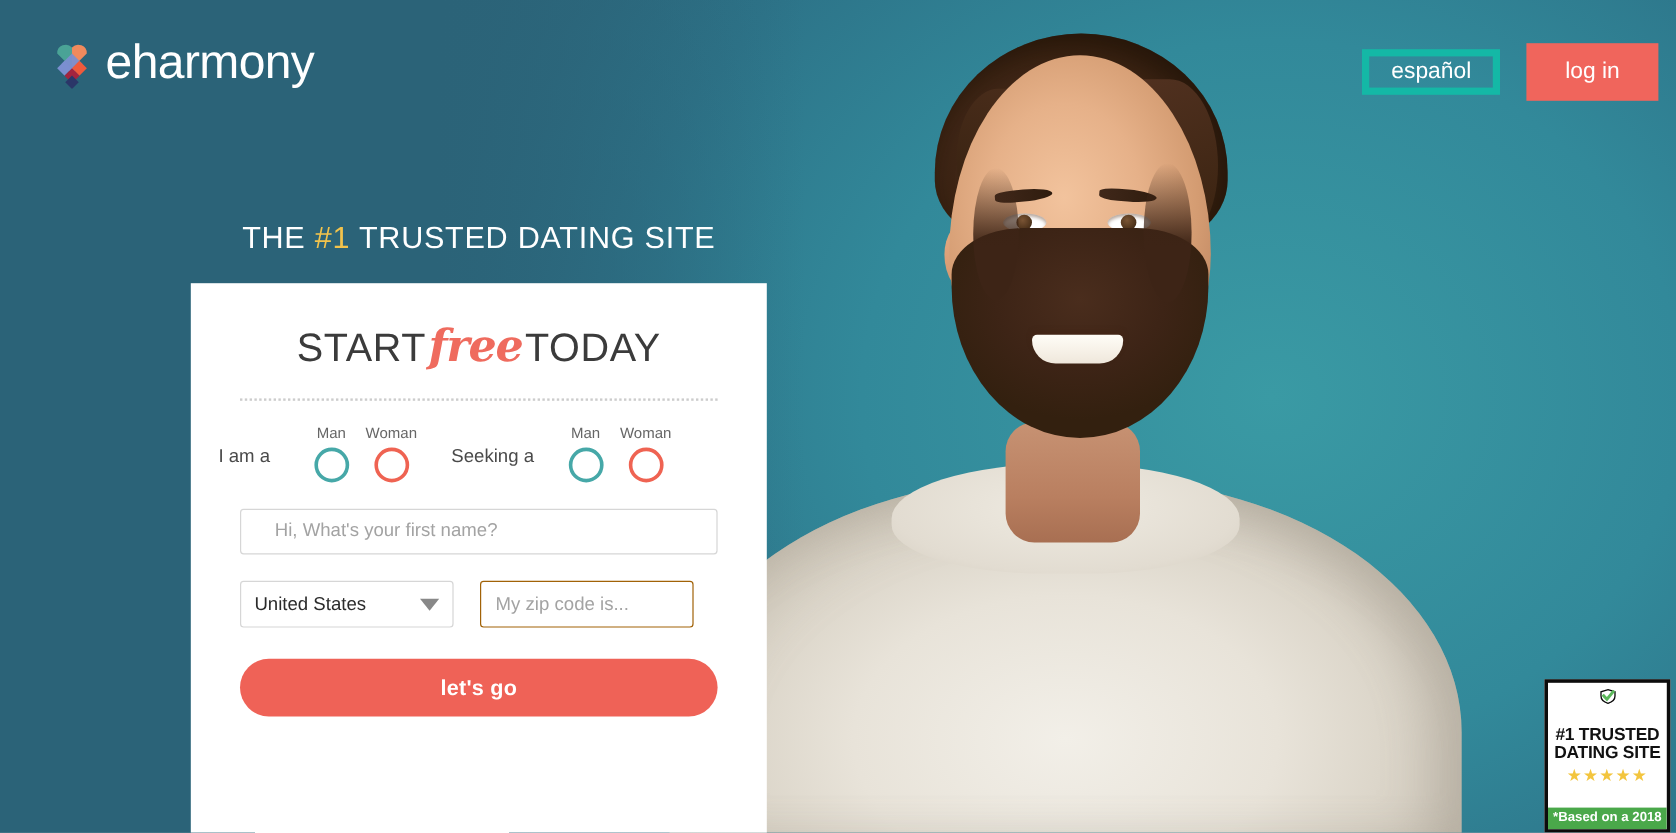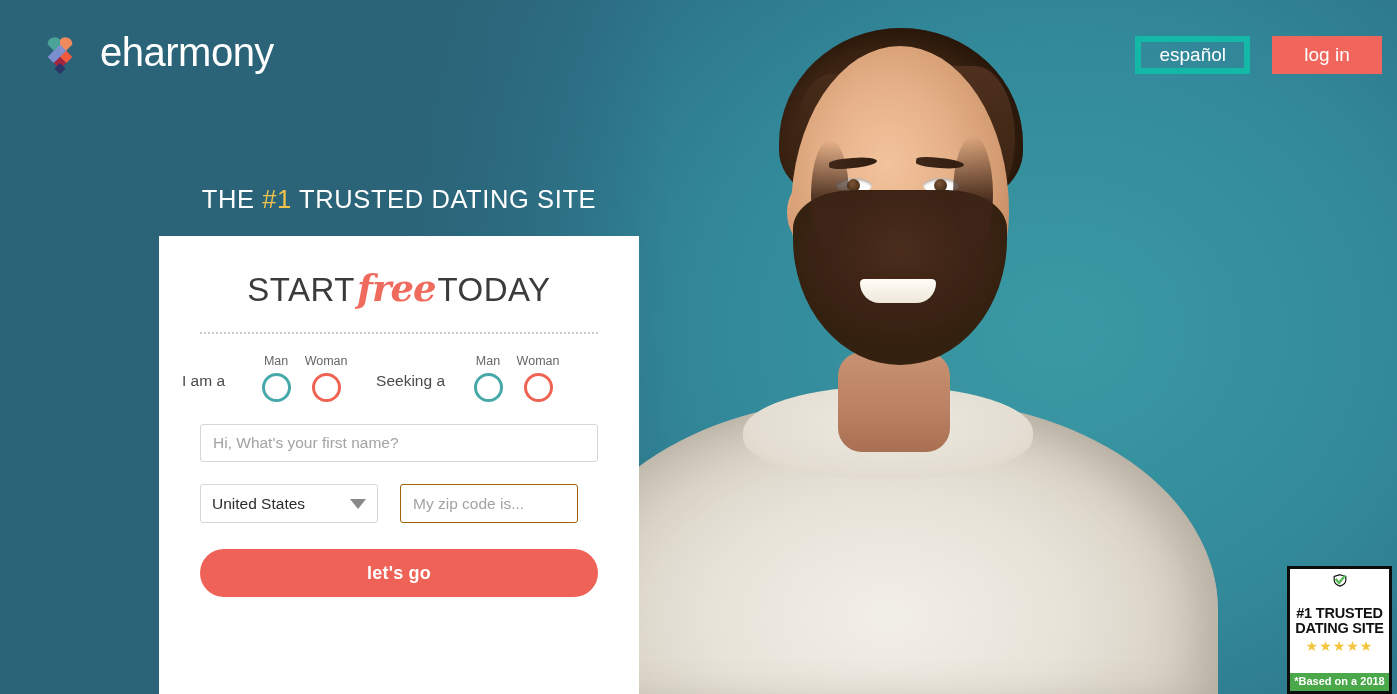--- a/index.html
+++ b/index.html
@@ -137,21 +137,21 @@
     border-radius:20% 62% 58% 36%;
   }
 
   
   .site-header{
     position:absolute; left:0; top:0; width:100%; height:108px;
     z-index:20;
   }
   .logo{
     position:absolute; left:38px; top:30px;
-    display:flex; align-items:center; gap:18px;text-align:center;
+    display:flex; align-items:center; gap:6px;text-align:center;
   }
   .logo-mark{ width:44px; height:44px; display:block; }
   .logo-word{
     color:#ffffff;
     font-size:40px;
     letter-spacing:-0.5px;
     font-weight:400;
     line-height:1;
   }
   .header-actions{
@@ -162,21 +162,21 @@
     min-width:110px; height:38px;
     padding:0 18px;
     background:transparent;
     border:6px solid #14b8a6;
     color:#ffffff;
     font-size:19px;
     cursor:pointer;
     display:flex; align-items:center; justify-content:center;
   }
   .btn-login{
-    min-width:110px; height:38px;
+    min-width:110px; height:48px;
     padding:0 22px;
     background:#f0655c;
     border:none;
     color:#ffffff;
     font-size:19px;
     cursor:pointer;
     display:flex; align-items:center; justify-content:center;
   }
 
   
@@ -252,21 +252,21 @@
     border:3px solid #46a8a8;
     background:transparent;
   }
   .ring.red{ border-color:#ef6352; }
 
   .field-name{
     margin:22px 41px 0 41px;
     height:38px;
     border:1px solid #d6d6d6;
     border-radius:3px;
-    padding:0 12px;
+    padding:0 28px;
     font-size:15.5px;
     color:#333;
     width:398px;
     outline:none;
     font-family:"Liberation Sans", sans-serif;
   }
   .field-name::placeholder{ color:#a3a3a3; }
 
   .loc-row{
     margin:22px 41px 0 41px;

